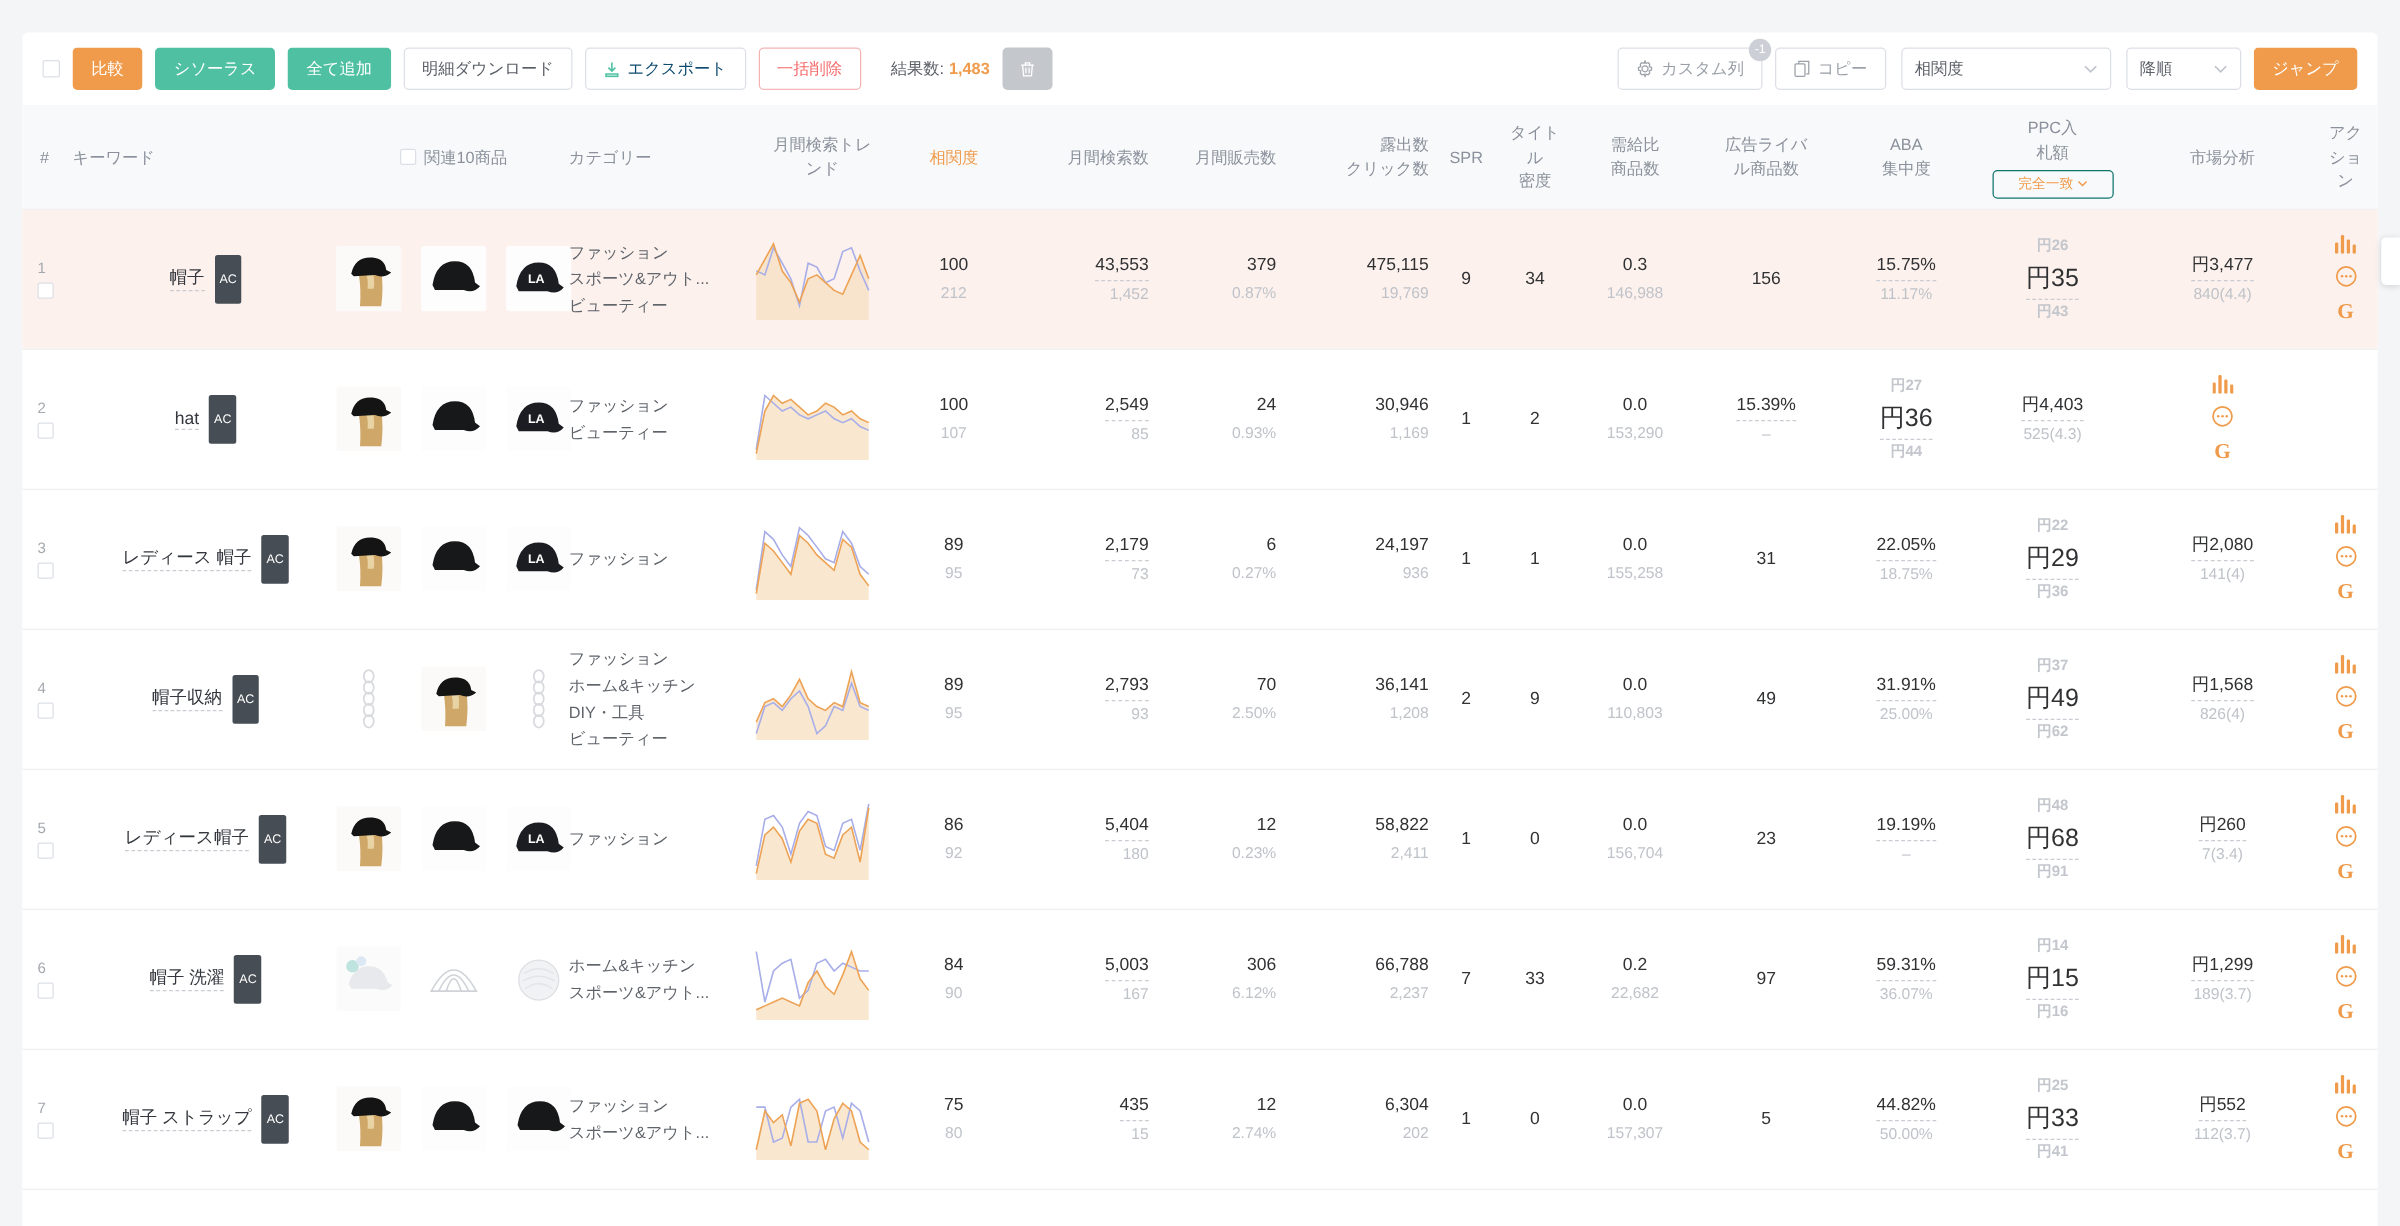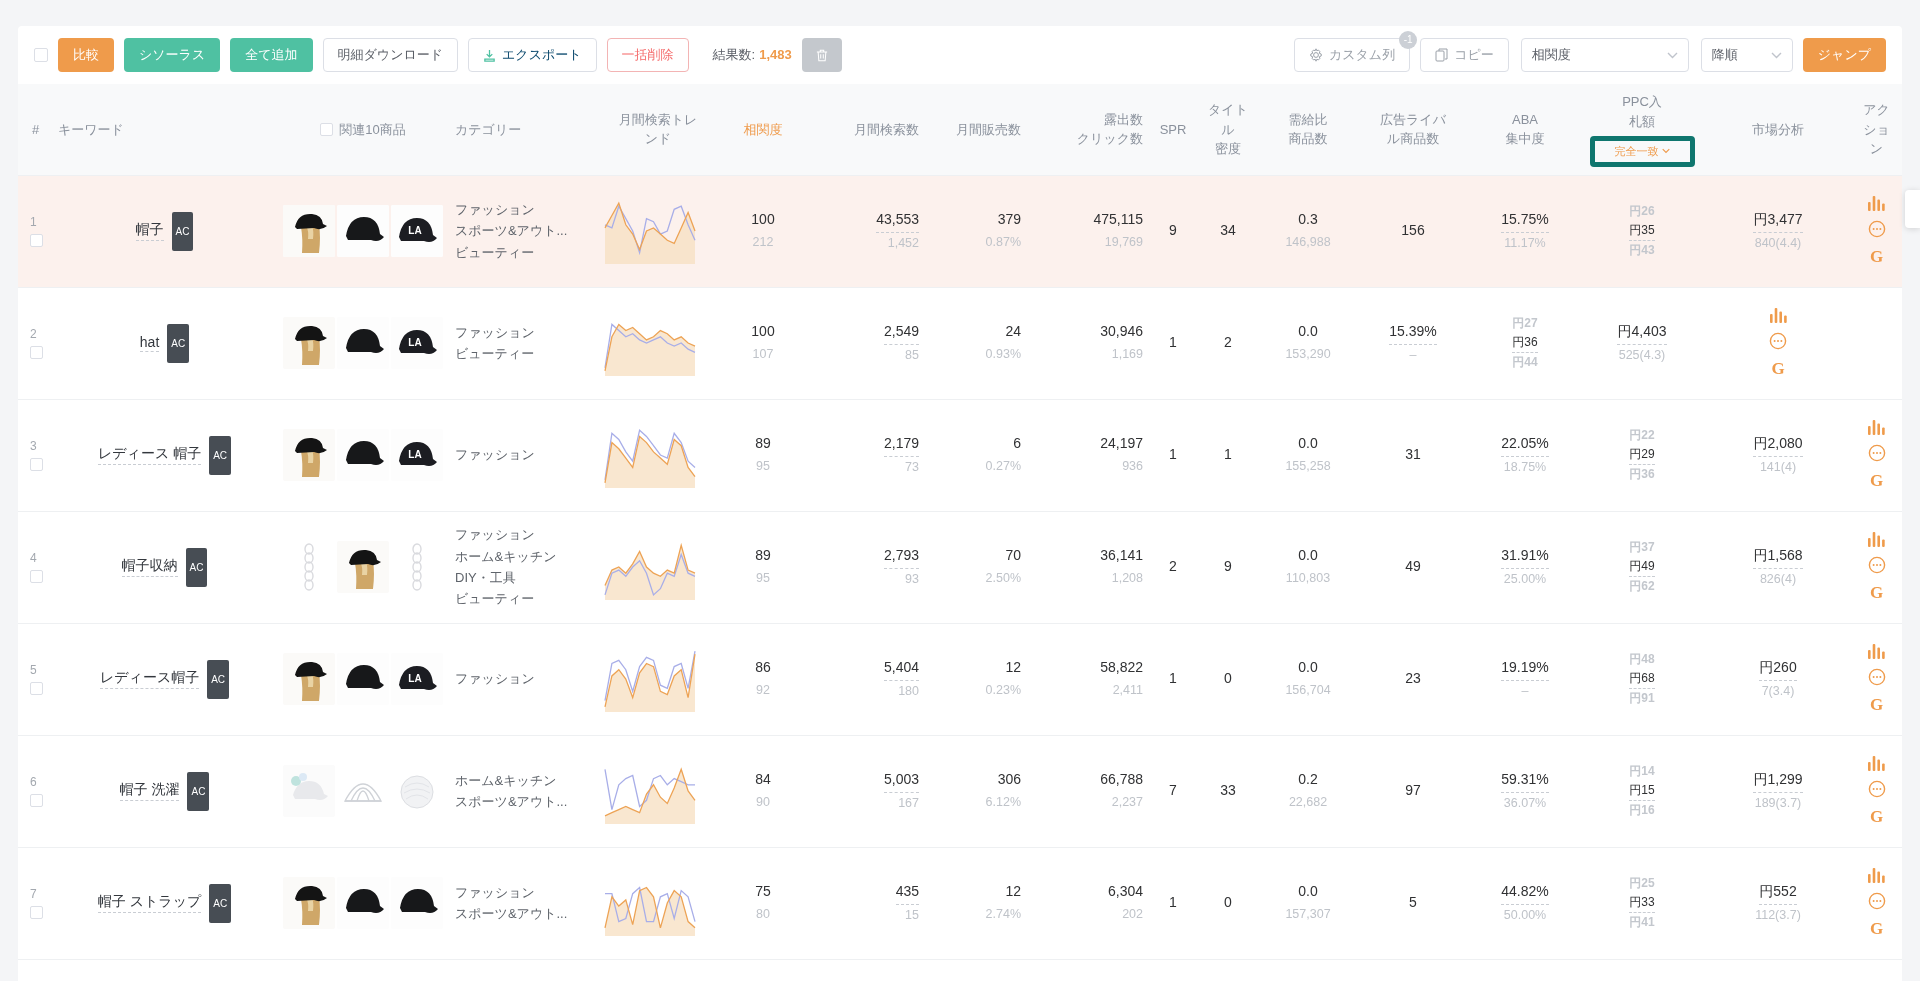--- a/index.html
+++ b/index.html
@@ -35,42 +35,42 @@
 
   
   .grid { display:grid;
     grid-template-columns:34px 225px 172px 148px 122px 88px 118px 102px 122px 48px 62px 98px 112px 112px 122px 150px 47px; }
   .thead { background:#f8f9fa; color:#8a919c; font-size:13px; min-height:74px; }
   .thead .cell { display:flex; flex-direction:column; justify-content:center; padding:8px 6px;
     white-space:pre-line; text-align:center; line-height:1.5; }
   .thead .h-left { text-align:left; align-items:flex-start; }
   .thead .h-right { text-align:right; align-items:flex-end; }
   .thead .h-orange { color:#ef9b4b; }
-  .match-pill { margin-top:5px; border:5px solid #0f766e; color:#ef9b4b; border-radius:4px;
+  .match-pill { margin-top:5px; border:1px solid #0f766e; color:#ef9b4b; border-radius:4px;
     font-size:11px; padding:2px 20px; display:inline-flex; align-items:center; gap:3px; cursor:pointer; }
   .rel-head { flex-direction:row !important; align-items:center; gap:6px; justify-content:flex-start; }
 
   .row { border-top:1px solid #eef0f2; background:#fff; min-height:112px; }
   .row.hl { background:#fcf1ed; }
   .row .cell { display:flex; flex-direction:column; justify-content:center; padding:10px 6px; font-size:14px; }
   .c-right { align-items:flex-end; text-align:right; }
   .c-center { align-items:center; text-align:center; }
   .main-val { color:#303133; line-height:1.7; }
   .sub-val  { color:#bfc3c9; font-size:12.5px; line-height:1.7; }
   .dashed { border-bottom:1px dashed #c9cdd3; cursor:pointer; }
   .numbox { align-items:flex-start !important; padding-left:12px !important; }
   .rownum { font-size:12px; color:#a3a8af; margin-bottom:5px; }
   .kw-line { flex-direction:row !important; align-items:center; }
   .kw { color:#33373d; font-size:14px; border-bottom:1px dashed #c9cdd3; padding-bottom:1px; cursor:pointer; }
   .ac-badge { background:#474d54; color:#fff; font-size:10px; border-radius:2px; padding:14px 4px; margin-left:8px; }
-  .thumbs { flex-direction:row !important; align-items:center; gap:2px; }
+  .thumbs { flex-direction:row !important; align-items:center; gap:16px; }
   .thumb { width:52px; height:52px; background:#fff; border-radius:2px; overflow:hidden; flex:none; }
   .cat { color:#5f646b; font-size:13px; line-height:1.65; text-align:left; }
   .trendbox { width:94px; height:74px; }
-  .ppc-mid { color:#303133; font-size:12px; line-height:1.6; }
+  .ppc-mid { color:#303133; font-size:20px; line-height:1.6; }
   .ppc-side { color:#c3c7cd; font-size:12px; line-height:1.6;font-weight:bold; }
   .act { align-items:center; gap:9px; }
   .gletter { color:#ef9b4b; font-weight:bold; font-size:17px; font-family:"Liberation Serif","DejaVu Serif",serif; cursor:pointer; }
   .side-handle { position:absolute; right:0; top:190px; width:15px; height:38px; background:#fff;
     border-radius:4px 0 0 4px; box-shadow:0 1px 6px rgba(0,0,0,.15); cursor:pointer; }
 </style>
 </head>
 <body>
 
 <div class="card">

